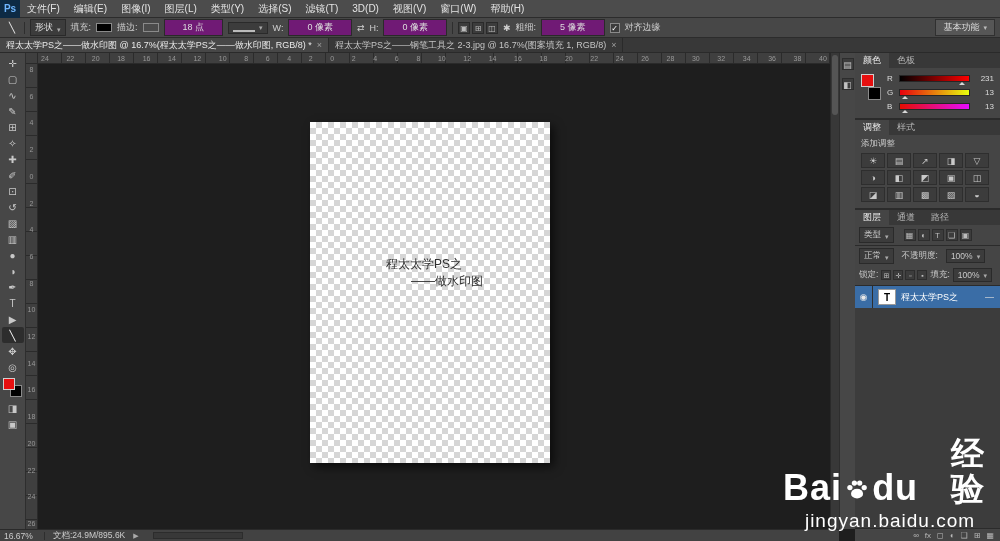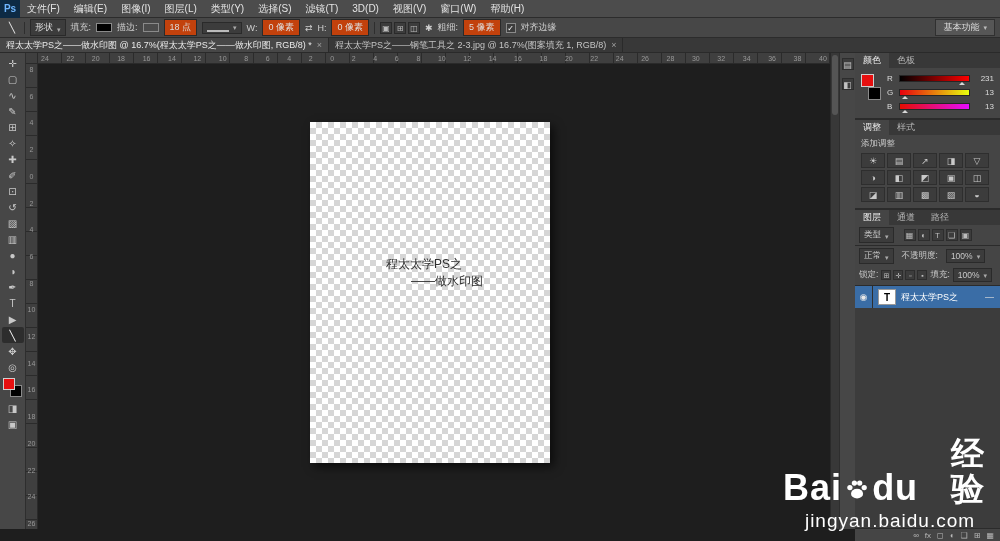--- a/index.html
+++ b/index.html
@@ -13,21 +13,21 @@
   .menu-items{display:flex;height:100%}
   .menu-item{color:#e3e3e3;font-size:10px;padding:0 7px;display:flex;align-items:center;cursor:default;white-space:nowrap}
 
   
   .optionsbar{position:absolute;left:0;top:18px;width:1000px;height:20px;background:#474747;border-bottom:1px solid #2c2c2c;display:flex;align-items:center;gap:5px;padding:0 5px;font-size:9px;color:#ddd}
   .tool-preview{color:#eee;font-size:10px;width:14px;text-align:center}
   .sep{width:1px;height:12px;background:#2e2e2e}
   .opt-label{color:#cfcfcf;white-space:nowrap}
   .opt-select{background:#3c3c3c;border:1px solid #2a2a2a;padding:1px 4px;display:flex;align-items:flex-end;white-space:nowrap}
   .opt-select::after{content:"▾";font-size:7px;margin-left:4px;color:#aaa}
-  .opt-field{background:#c2410c;border:1px solid #2a2a2a;padding:1px 5px;min-width:32px;white-space:nowrap}
+  .opt-field{background:#701a75;border:1px solid #2a2a2a;padding:1px 18px;min-width:32px;white-space:nowrap}
   .swatch{width:16px;height:9px;border:1px solid #8a8a8a;display:inline-block}
   .fill-swatch{background:#000}
   .stroke-swatch{background:#4b4b4b}
   .stroke-line{display:inline-block;width:22px;height:2px;background:#bbb}
   .combine{display:flex;gap:2px}
   .combine-icon{width:12px;height:12px;background:#3c3c3c;border:1px solid #2a2a2a;color:#bbb;font-size:8px;line-height:11px;text-align:center}
   .cb{width:10px;height:10px;background:#3c3c3c;border:1px solid #8a8a8a;color:#fff;font-size:8px;line-height:9px;text-align:center}
   .workspace{margin-left:auto;background:#565656;border:1px solid #303030;padding:1px 7px;display:flex;align-items:center;gap:4px;white-space:nowrap}
   .workspace::after{content:"▾";font-size:7px;color:#bbb}
 
@@ -461,20 +461,27 @@
           <span class="footer-icon">◻</span>
           <span class="footer-icon">◐</span>
           <span class="footer-icon">❏</span>
           <span class="footer-icon">⊞</span>
           <span class="footer-icon">▦</span>
         </div>
     </div>
 
   </div>
 
+  <div class="statusbar">
+    <span class="status-zoom">16.67%</span>
+    <span class="status-divider"></span>
+    <span>文档:24.9M/895.6K</span>
+    <span class="status-arrow">▶</span>
+    <span class="status-mini"></span>
+  </div>
 
   <div class="watermark">
     <div class="wm-row">
       <span class="wm-latin">Bai</span>
       <svg class="wm-paw" viewBox="0 0 64 64">
         <ellipse cx="32" cy="43" rx="16" ry="13" fill="#ffffff"></ellipse>
         <circle cx="13" cy="27" r="7" fill="#ffffff"></circle>
         <circle cx="25" cy="15" r="7" fill="#ffffff"></circle>
         <circle cx="39" cy="15" r="7" fill="#ffffff"></circle>
         <circle cx="51" cy="27" r="7" fill="#ffffff"></circle>

